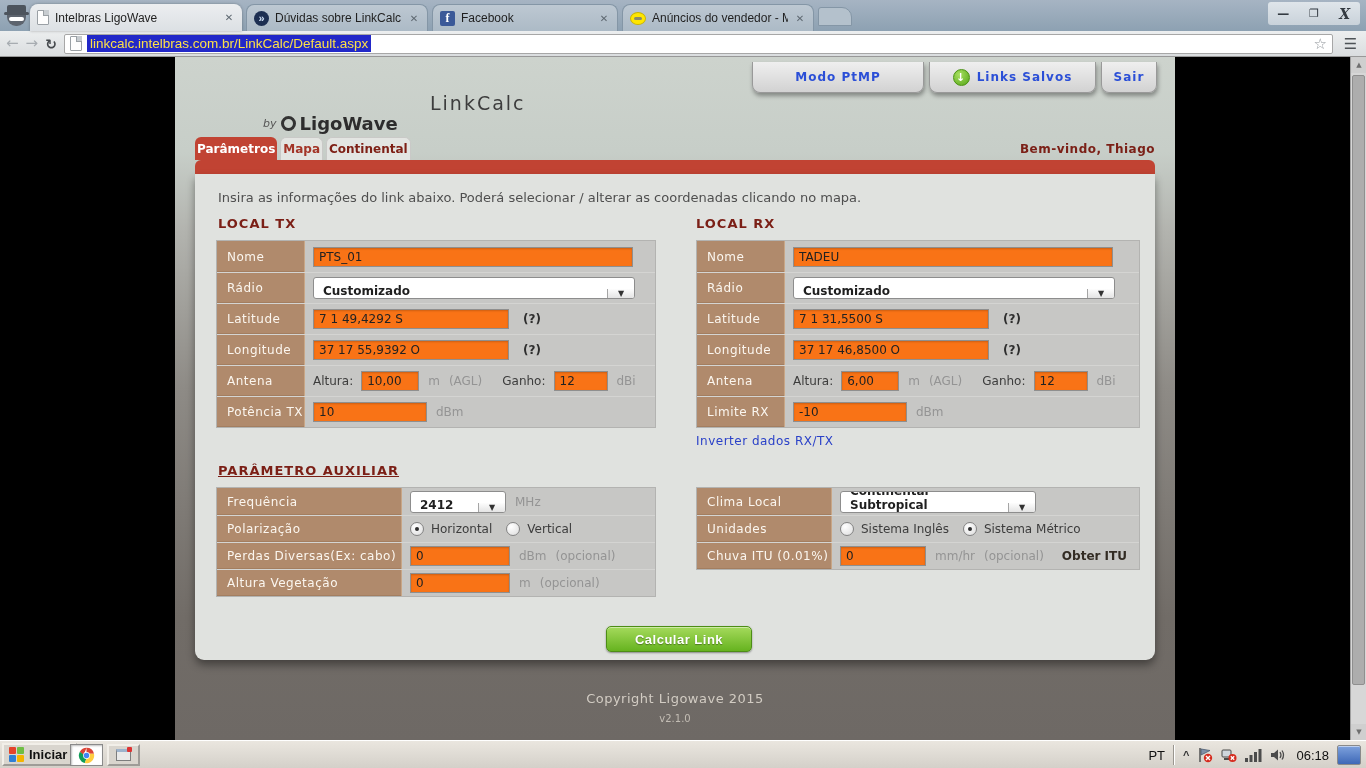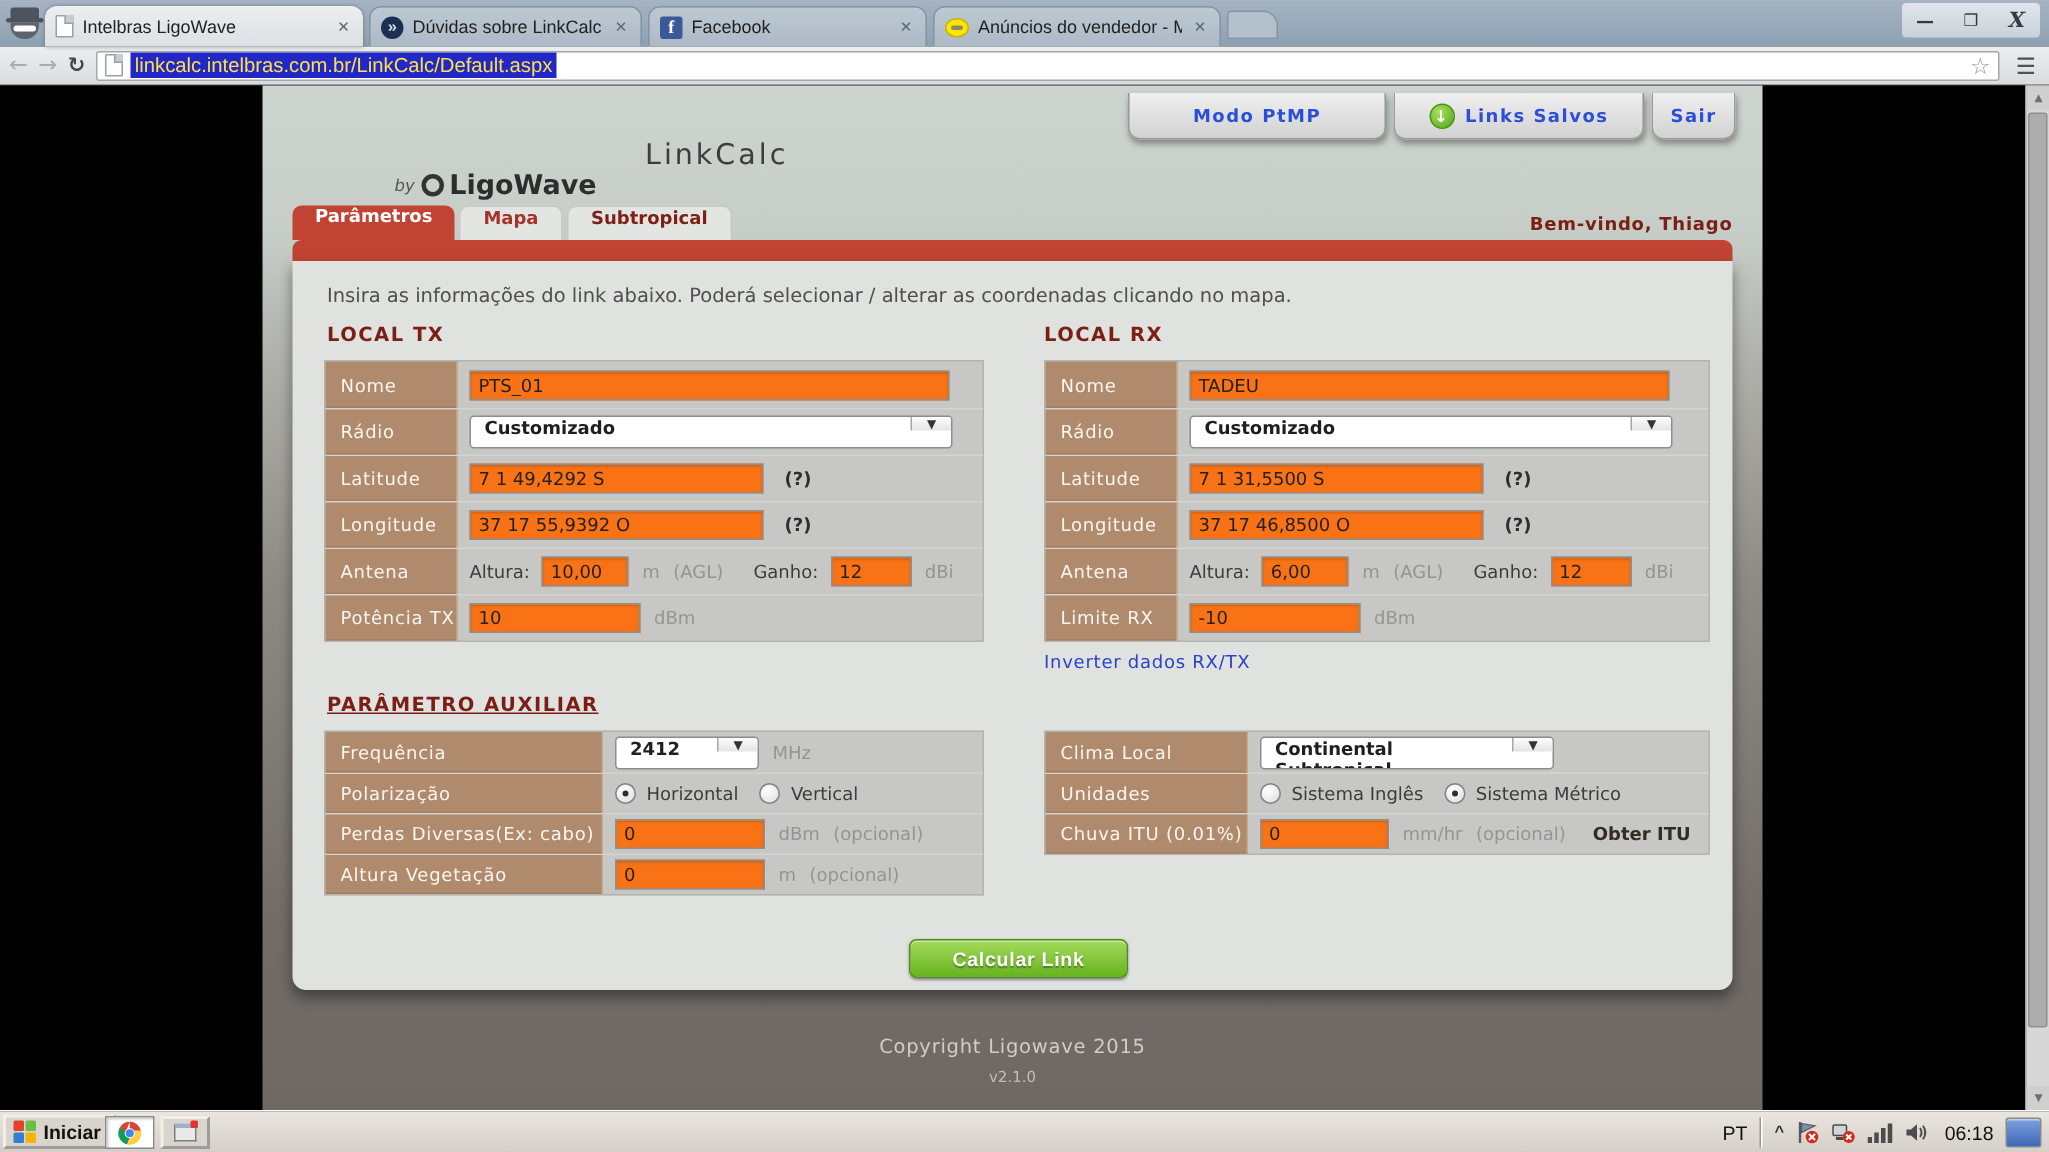--- a/index.html
+++ b/index.html
@@ -77,22 +77,22 @@
 
   .logo-main { position:absolute; left:24px; top:8px; font-size:44px; font-weight:bold; font-style:italic;
     letter-spacing:-3px; color:#161616; }
   .logo-byline { position:absolute; left:88px; top:56px; display:flex; align-items:center; gap:4px; }
   .logo-by { font-style:italic; font-size:11px; color:#555; }
   .lw-ring { width:15px; height:15px; border:3px solid #333; border-radius:50%; }
   .logo-sub { font-size:18px; font-weight:600; color:#2d2d2d; }
   .app-title { position:absolute; left:255px; top:35px; font-size:19px; color:#3d3d3d; letter-spacing:2px; }
 
   .tabrow { position:absolute; top:80px; left:20px; right:20px; height:23px; display:flex; gap:3px; }
-  .ptab { padding:0 15px; border-radius:6px 6px 0 0; font-weight:bold; font-size:12px;
-    display:flex; align-items:flex-start; cursor:pointer; }
+  .ptab { padding:0 2px; border-radius:6px 6px 0 0; font-weight:bold; font-size:12px;
+    display:flex; align-items:center; cursor:pointer; }
   .ptab.active { background:#c14333; color:#fff; }
   .ptab.idle { background:#e3e5e2; border:1px solid #c9c9c7; border-bottom:none; }
   .ptab-mapa { color:#a33528; }
   .ptab-result { color:#7e2016; }
   .welcome { margin-left:auto; align-self:center; color:#7b2017; font-weight:bold; font-size:12px; letter-spacing:.5px; }
   .redbar { position:absolute; top:103px; left:20px; right:20px; height:14px; background:#c14333; border-radius:6px 6px 0 0; }
 
   .card { position:absolute; top:117px; left:20px; right:20px; height:486px; background:#e0e2df;
     border-radius:0 0 9px 9px; box-shadow:0 5px 9px rgba(0,0,0,.4); }
   .instruction { position:absolute; left:23px; top:16px; font-size:13px; color:#4f4f4f; }
@@ -113,21 +113,21 @@
   .w88 { width:88px; } .w185 { width:185px; } .w135 { width:135px; }
   .fval { flex:1; display:flex; align-items:center; padding-left:8px; font-size:12px; color:#3c3c3c; }
   .unit { color:#949494; margin-left:9px; }
   .help { font-weight:bold; color:#2e2e2e; margin-left:14px; font-size:12px; }
   .tin { height:20px; border:1px solid #8f8f8f; background:#f97316; font-family:"DejaVu Sans",sans-serif;
     font-size:12px; color:#222; padding:0 5px; box-shadow:inset 0 1px 2px rgba(0,0,0,.18); }
   .in-nome { width:320px; } .in-coord { width:196px; } .in-alt { width:58px; margin-left:8px; }
   .in-ganho { width:54px; margin-left:8px; } .in-pot { width:114px; } .in-aux { width:100px; } .in-chuva { width:86px; }
   .sublbl { color:#3c3c3c; } .glbl { margin-left:20px; color:#3c3c3c; }
 
-  .dd { height:22px; background:#fff; border:1px solid #8d8d8d; border-radius:3px; display:flex; align-items:flex-start; overflow:hidden; cursor:pointer; }
+  .dd { height:22px; background:#fff; border:1px solid #8d8d8d; border-radius:3px; display:flex; align-items:flex-end; overflow:hidden; cursor:pointer; }
   .dd-txt { flex:1; display:flex; align-items:center; padding:0 9px; font-weight:bold; font-size:12px; color:#1f1f1f; }
   .dd-arrow { width:27px; border-left:1px solid #a5a5a5; background:linear-gradient(#fdfdfd,#e4e4e4);
     display:flex; align-items:center; justify-content:center; font-size:8px; color:#333; }
   .dd-radio { width:322px; } .dd-freq { width:96px; } .dd-clima { width:196px; }
 
   .radio { width:14px; height:14px; border-radius:50%; border:1px solid #838383;
     background:radial-gradient(circle at 35% 30%,#fff,#dcdcdc); position:relative; flex:none; }
   .radio.sel::after { content:''; position:absolute; left:4px; top:4px; width:4px; height:4px; border-radius:50%; background:#2e2e2e; }
   .rlbl { margin:0 14px 0 7px; color:#3c3c3c; }
 
@@ -242,21 +242,21 @@
     <div class="app-title">LinkCalc</div>
 
     <div class="tabrow">
       <div class="ptab active">
         <span>Parâmetros</span>
       </div>
       <div class="ptab idle ptab-mapa">
         <span>Mapa</span>
       </div>
       <div class="ptab idle ptab-result">
-        <span>Subtropical</span>
+        <span>Continental</span>
       </div>
       <div class="welcome">Bem-vindo, Thiago</div>
     </div>
     <div class="redbar"></div>
 
     <div class="card">
       <div class="instruction">Insira as informações do link abaixo. Poderá selecionar / alterar as coordenadas clicando no mapa.</div>
 
       <div class="sec-title t-tx">LOCAL TX</div>
       <div class="sec-title t-rx">LOCAL RX</div>

